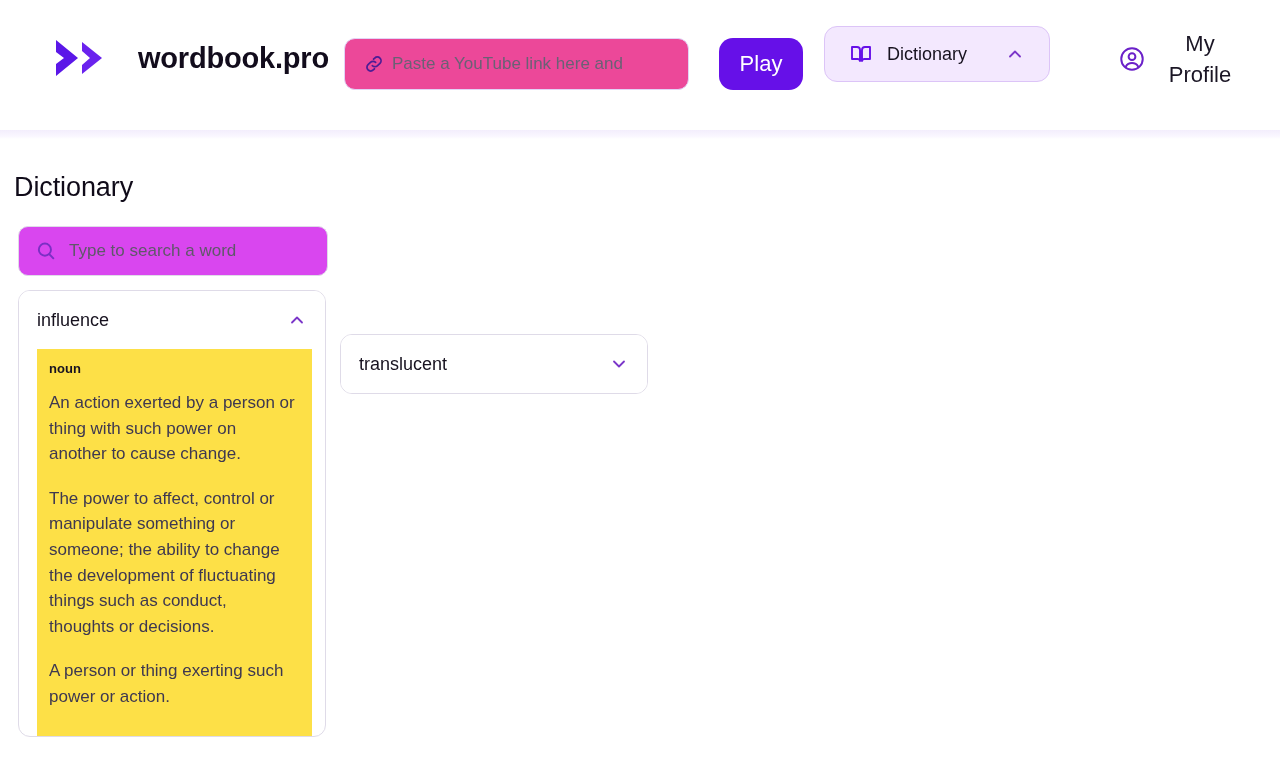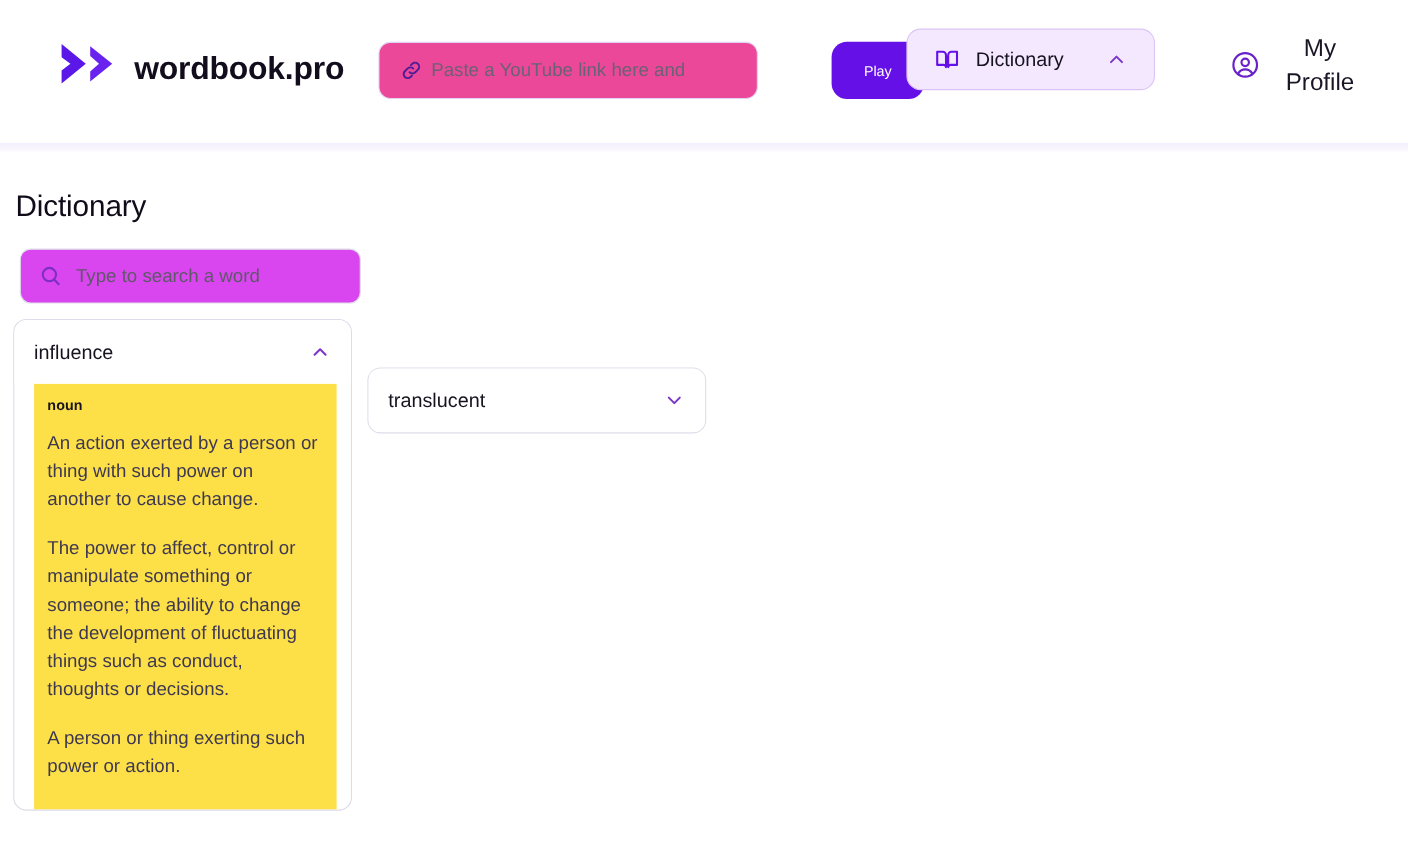--- a/index.html
+++ b/index.html
@@ -26,22 +26,22 @@
     position: absolute;
     left: 0; top: 130px;
     width: 1280px; height: 9px;
     background: linear-gradient(to bottom, #f3eefc 0%, #faf7ff 70%, #ffffff 100%);
   }
 
   .brand {
     position: absolute;
     left: 52px; top: 36px;
     display: flex;
-    align-items: flex-end;
-    gap: 8px;
+    align-items: center;
+    gap: 24px;
   }
   .brand-mark { width: 62px; height: 44px; display: block; }
   .brand-name {
     font-size: 29px;
     font-weight: 600;
     color: #120c1c;
     letter-spacing: -0.2px;
     white-space: nowrap;
   }
 
@@ -74,24 +74,23 @@
 
   .play-btn {
     position: absolute;
     left: 719px; top: 38px;
     width: 84px; height: 52px;
     background: #6610e8;
     border: none;
     border-radius: 14px;
     color: #ffffff;
     font-family: "Liberation Sans", sans-serif;
-    font-size: 13px;
+    font-size: 22px;
     font-weight: 500;
     cursor: pointer;
-    margin-left: 37px;
   }
 
   .dict-btn {
     position: absolute;
     left: 824px; top: 26px;
     width: 226px; height: 56px;
     background: #f3e8fe;
     border: 1px solid #dcc4f7;
     border-radius: 13px;
     display: flex;
@@ -164,21 +163,21 @@
     font-family: "Liberation Sans", sans-serif;
     font-size: 17px;
     color: #2f2a38;
     min-width: 0;
   }
   .search-input::placeholder { color: #5f5869; opacity: 1; }
 
   
   .cards {
     position: absolute;
-    left: 12px; top: 160px;
+    left: 18px; top: 160px;
     display: flex;
     align-items: flex-start;
     gap: 14px;
   }
 
   .word-card {
     width: 308px;
     background: #ffffff;
     border: 1px solid #dfdbe8;
     border-radius: 12px;

